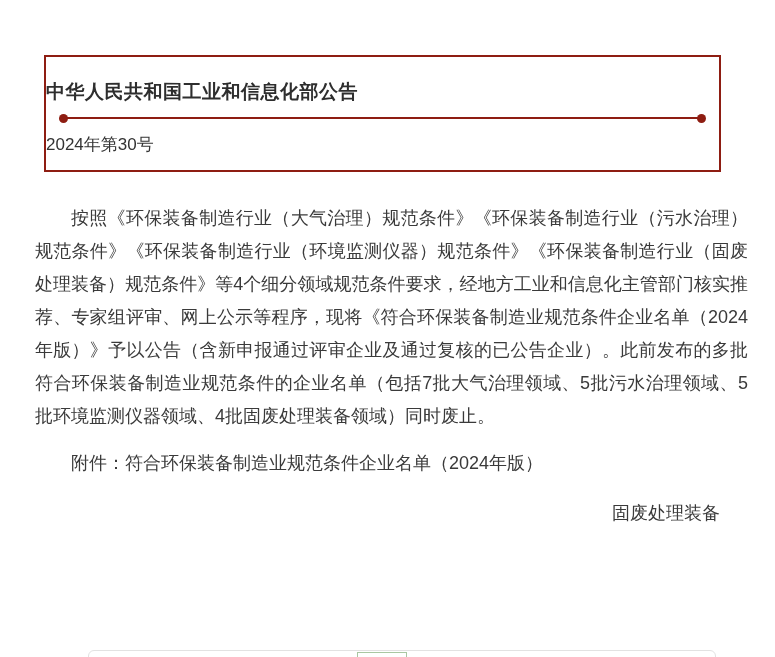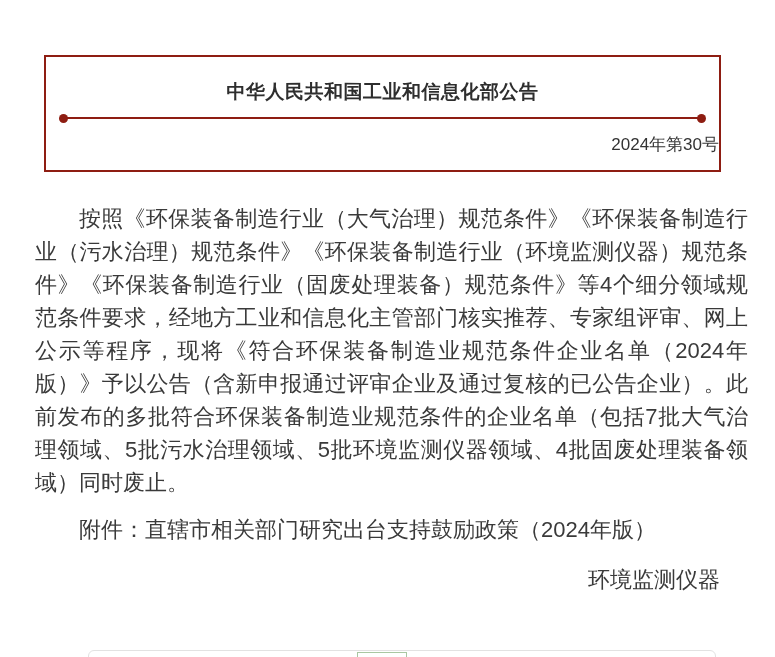--- a/index.html
+++ b/index.html
@@ -19,21 +19,21 @@
     position: absolute;
     left: 44px;
     top: 55px;
     width: 677px;
     height: 117px;
     border: 2px solid #8e1d12;
     background: #ffffff;
   }
   .announce-title {
     margin-top: 22px;
-    text-align: center;
+    text-align: left;
     font-size: 19px;
     font-weight: 700;
     color: #2e2e2e;
     letter-spacing: 0.5px;
   }
   .announce-divider {
     position: absolute;
     left: 15px;
     right: 15px;
     top: 60px;
@@ -47,32 +47,32 @@
     height: 9px;
     border-radius: 50%;
     background: #8e1d12;
   }
   .announce-divider .dot.left  { left: -2px; }
   .announce-divider .dot.right { right: -2px; }
   .announce-issue {
     position: absolute;
     top: 76px;
     width: 100%;
-    text-align: right;
+    text-align: left;
     font-size: 17px;
     color: #333333;
   }
 
   
   .content {
     position: absolute;
     left: 35px;
     top: 202px;
     width: 713px;
-    font-size: 22px;
+    font-size: 18px;
     line-height: 33px;
     color: #3a3a3a;
     text-align: justify;
   }
   .content p { text-indent: 2em; }
   .para1 { margin-bottom: 14px; }
   .para2 { margin-bottom: 17px; }
   .attachment-line { margin-bottom: 0; }
 
   .signature {
@@ -111,20 +111,20 @@
   <div class="announce-title">中华人民共和国工业和信息化部公告</div>
   <div class="announce-divider">
     <span class="dot left"></span>
     <span class="dot right"></span>
   </div>
   <div class="announce-issue">2024年第30号</div>
 </div>
 
 <div class="content">
   <p class="para1">按照《环保装备制造行业（大气治理）规范条件》《环保装备制造行业（污水治理）规范条件》《环保装备制造行业（环境监测仪器）规范条件》《环保装备制造行业（固废处理装备）规范条件》等4个细分领域规范条件要求，经地方工业和信息化主管部门核实推荐、专家组评审、网上公示等程序，现将《符合环保装备制造业规范条件企业名单（2024年版）》予以公告（含新申报通过评审企业及通过复核的已公告企业）。此前发布的多批符合环保装备制造业规范条件的企业名单（包括7批大气治理领域、5批污水治理领域、5批环境监测仪器领域、4批固废处理装备领域）同时废止。</p>
-  <p class="attachment-line"><span>附件：</span><span>直辖市相关部门研究出台支持鼓励政策（2024年版）</span></p>
+  <p class="attachment-line"><span>附件：</span><span>符合环保装备制造业规范条件企业名单（2024年版）</span></p>
   <div class="signature">
-    <div>环境监测仪器</div>
+    <div>固废处理装备</div>
   </div>
 </div>
 
 <div class="bottom-panel"></div>
 <div class="bottom-button-partial"></div>
 
 </body></html>

